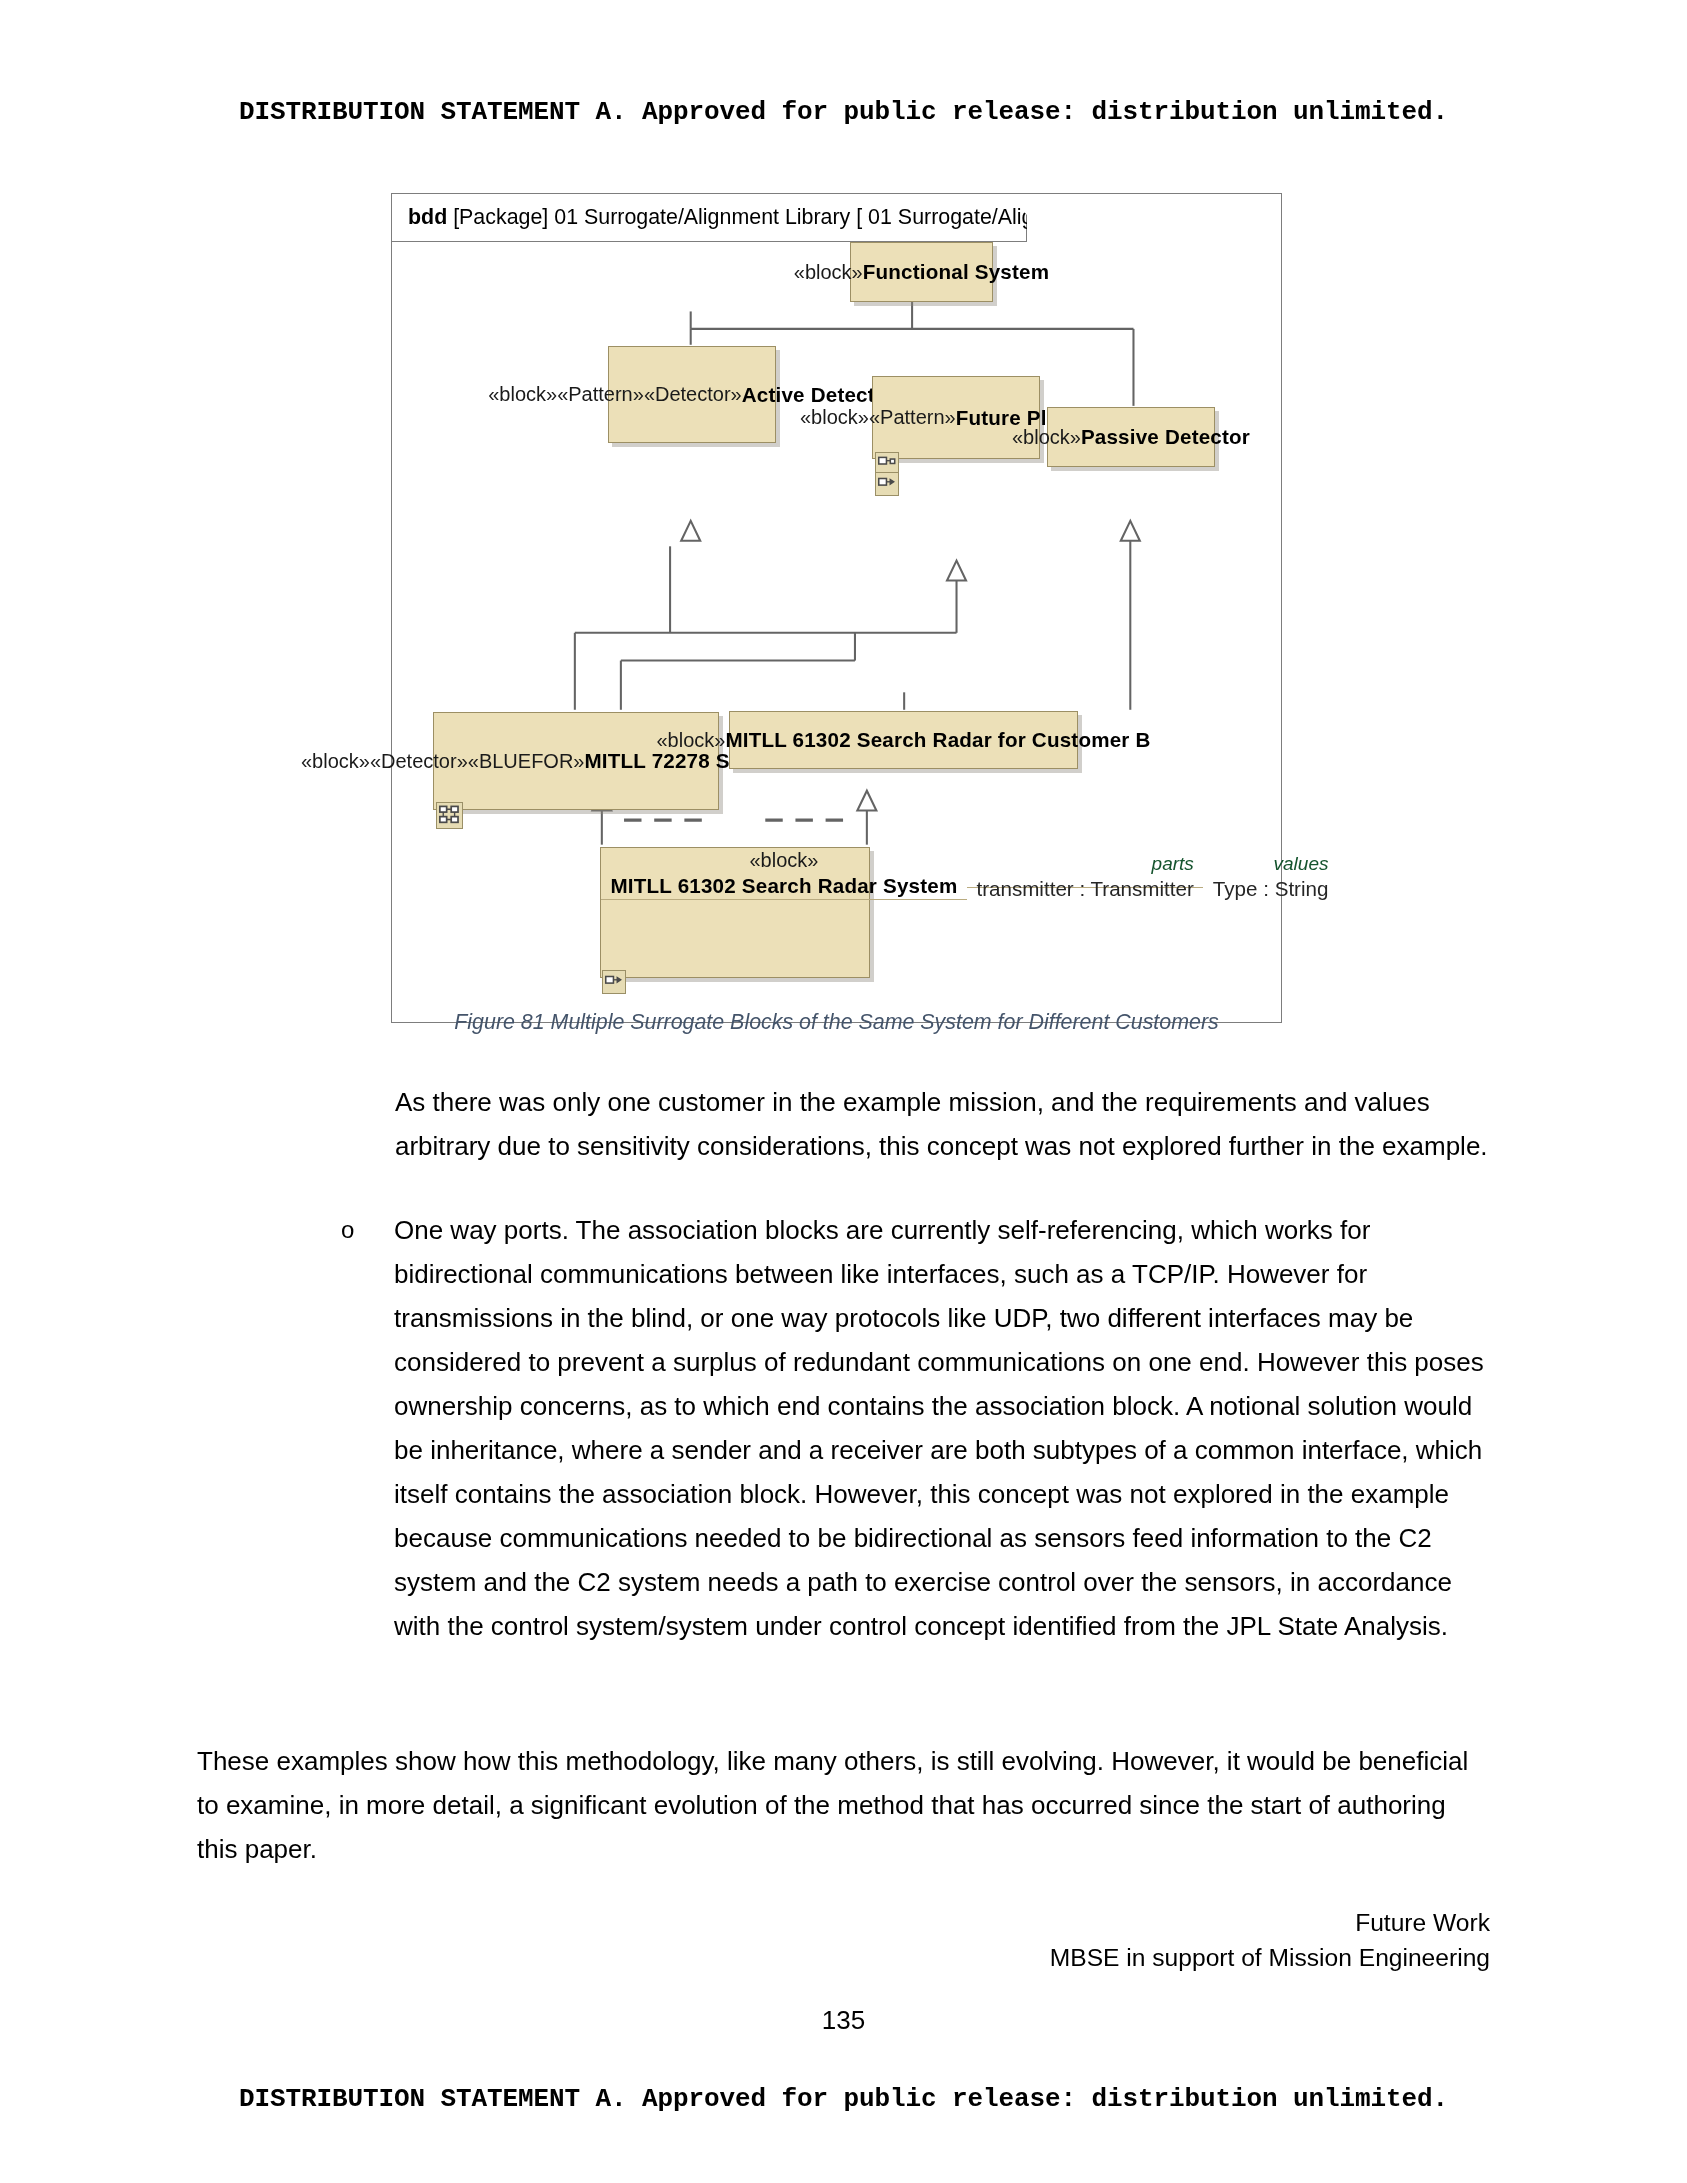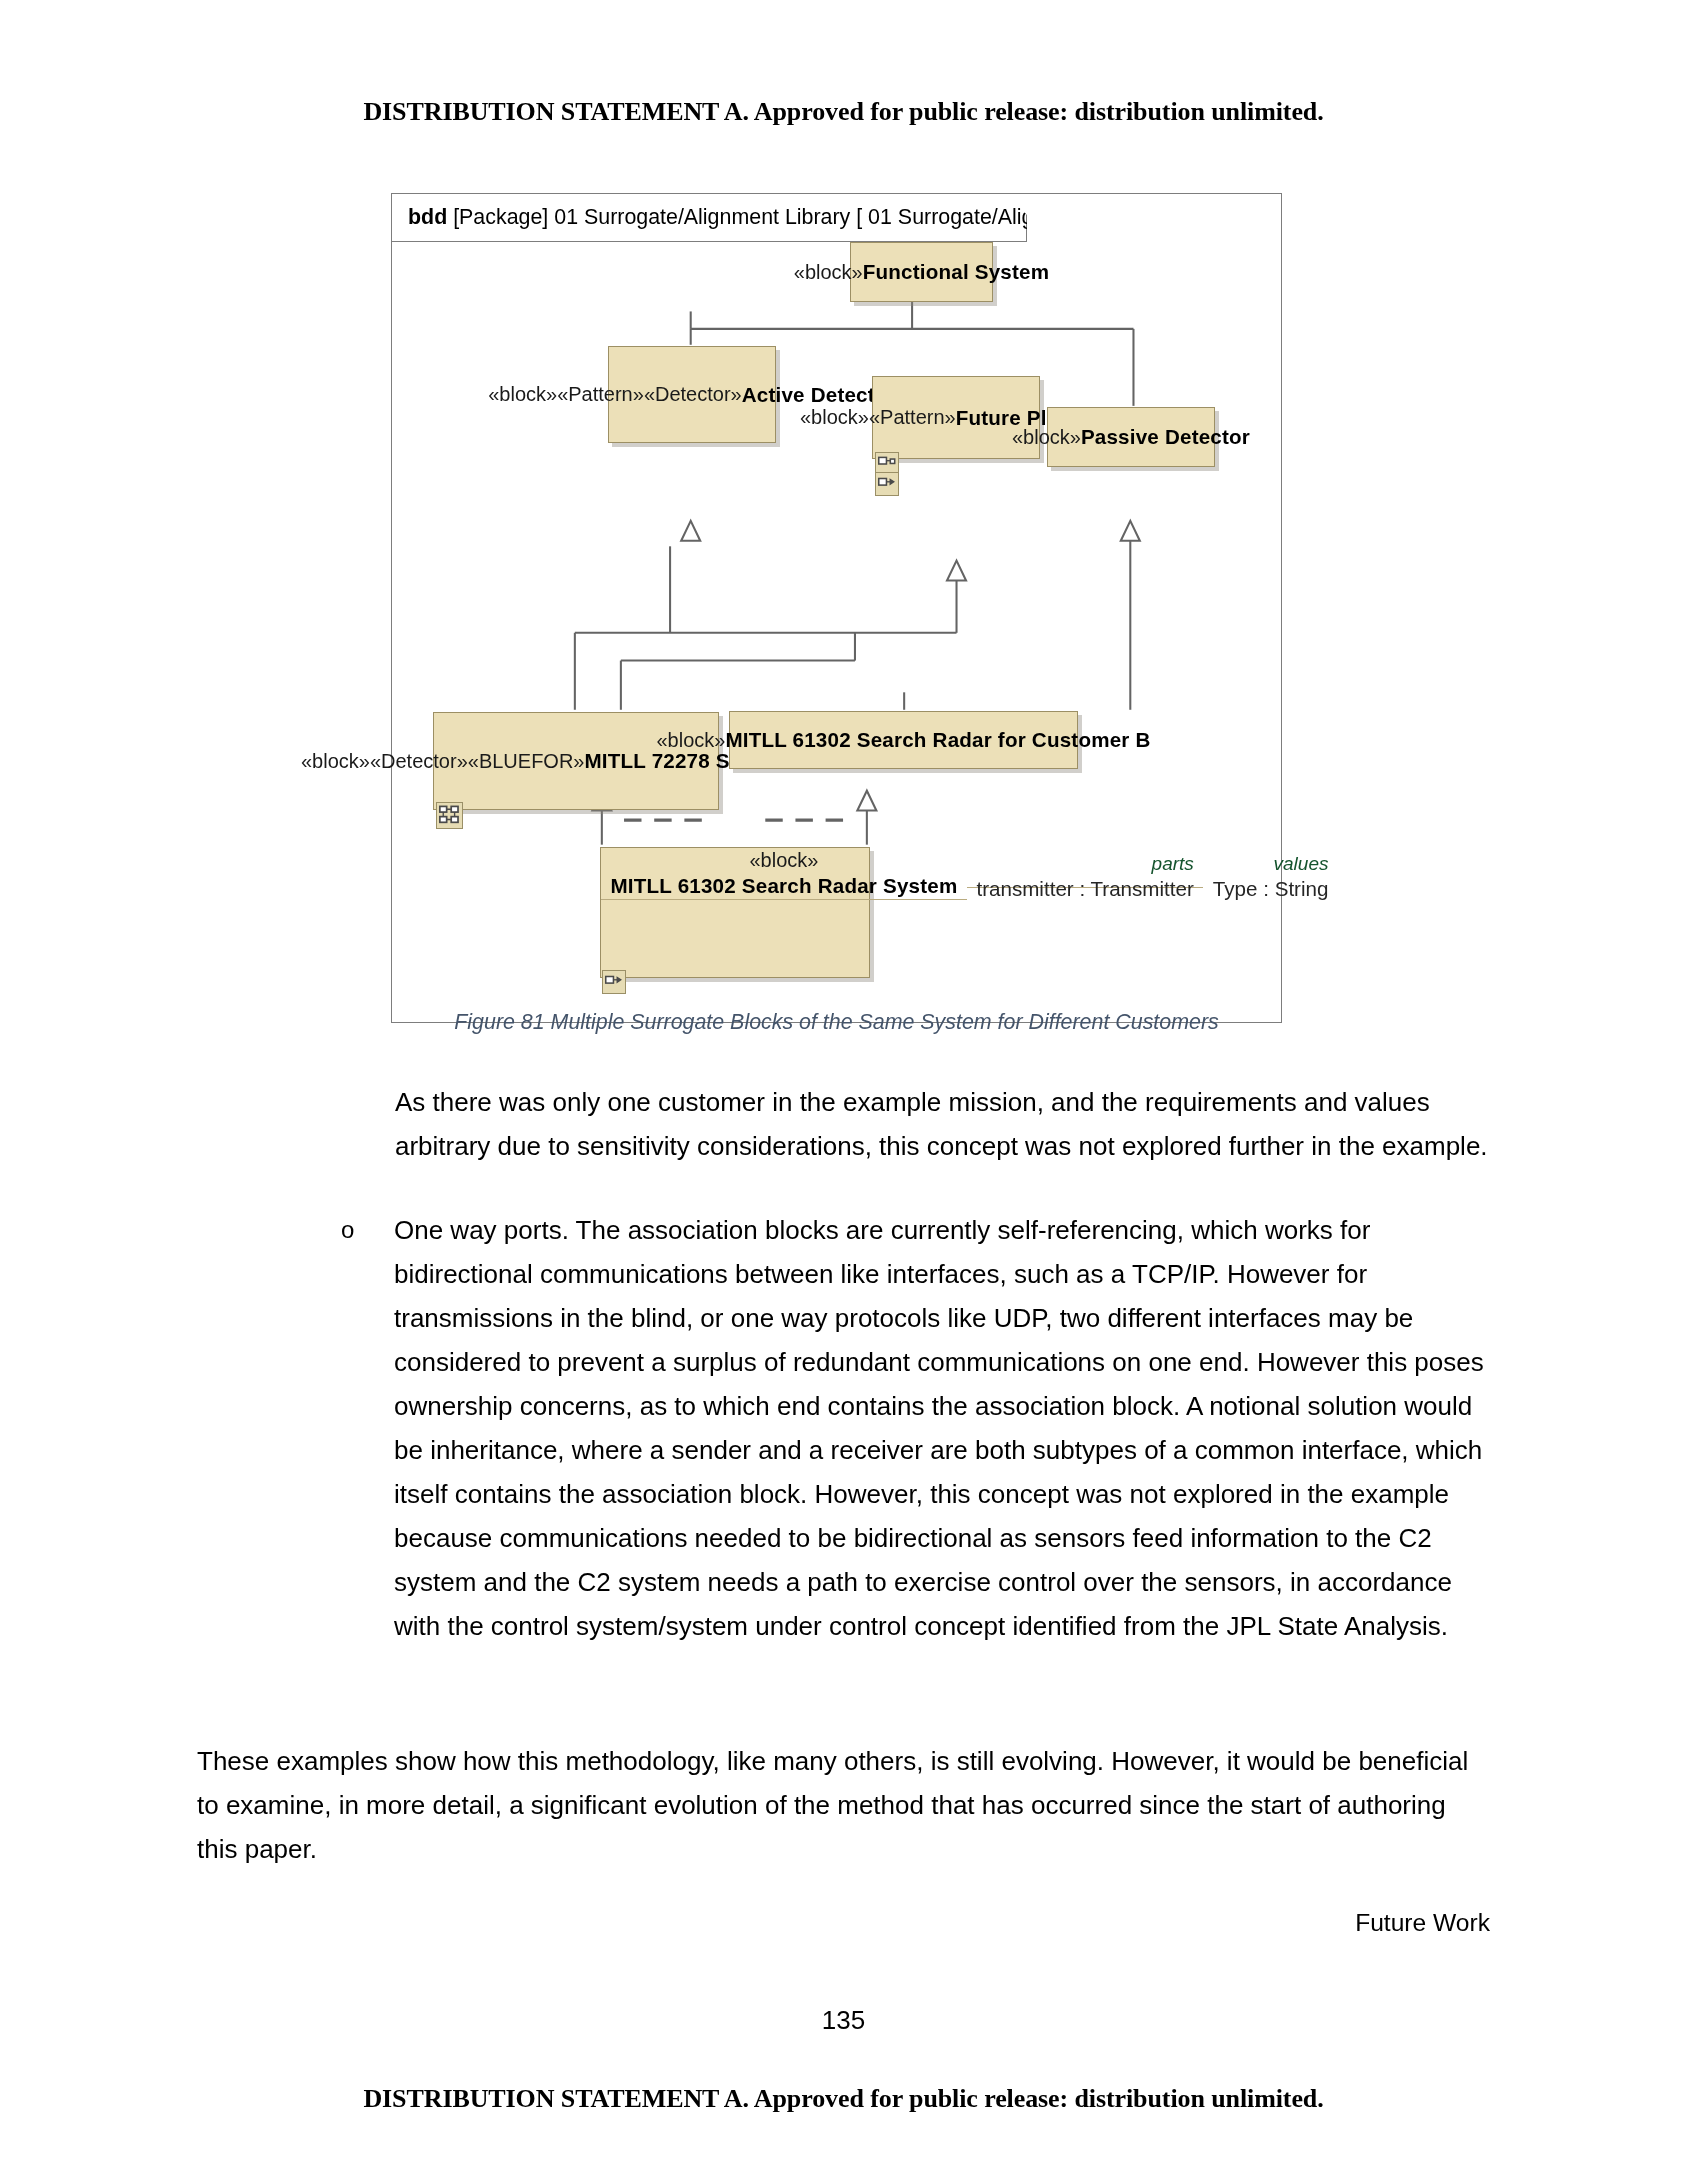--- a/index.html
+++ b/index.html
@@ -19,21 +19,21 @@
     background: #ffffff;
     overflow: hidden;
   }
 
   
   .dist-stmt {
     position: absolute;
     left: 0;
     width: 1687px;
     text-align: center;
-    font-family: Liberation Serif, serif;
+    font-family: Liberation Mono, monospace;
     font-weight: bold;
     font-size: 26px;
     letter-spacing: -0.1px;
     color: #000;
   }
   .dist-top { top: 97px; }
   .dist-bottom { top: 2084px; }
 
   
   .figure-wrap {
@@ -385,19 +385,20 @@
   <div class="body-txt para-indent" style="top:1080px;">As there was only one customer in the example mission, and the requirements and values arbitrary due to sensitivity considerations, this concept was not explored further in the example.</div>
 
   <div class="body-txt bullet-row" style="top:1208px;">
     <span class="mark">o</span>
     <span class="txt">One way ports. The association blocks are currently self-referencing, which works for bidirectional communications between like interfaces, such as a TCP/IP. However for transmissions in the blind, or one way protocols like UDP, two different interfaces may be considered to prevent a surplus of redundant communications on one end. However this poses ownership concerns, as to which end contains the association block. A notional solution would be inheritance, where a sender and a receiver are both subtypes of a common interface, which itself contains the association block. However, this concept was not explored in the example because communications needed to be bidirectional as sensors feed information to the C2 system and the C2 system needs a path to exercise control over the sensors, in accordance with the control system/system under control concept identified from the JPL State Analysis.</span>
   </div>
 
   <div class="body-txt para-full" style="top:1739px;">These examples show how this methodology, like many others, is still evolving. However, it would be beneficial to examine, in more detail, a significant evolution of the method that has occurred since the start of authoring this paper.</div>
 
   <div class="foot-right" style="top:1905px;">Future Work</div>
+  <div class="foot-right" style="top:1940px;">MBSE in support of Mission Engineering</div>
 
   <div class="page-num" style="top:2005px;">135</div>
 
   <div class="dist-stmt dist-bottom">DISTRIBUTION STATEMENT A. Approved for public release: distribution unlimited.</div>
 
 </div>
 
 
 </body></html>

